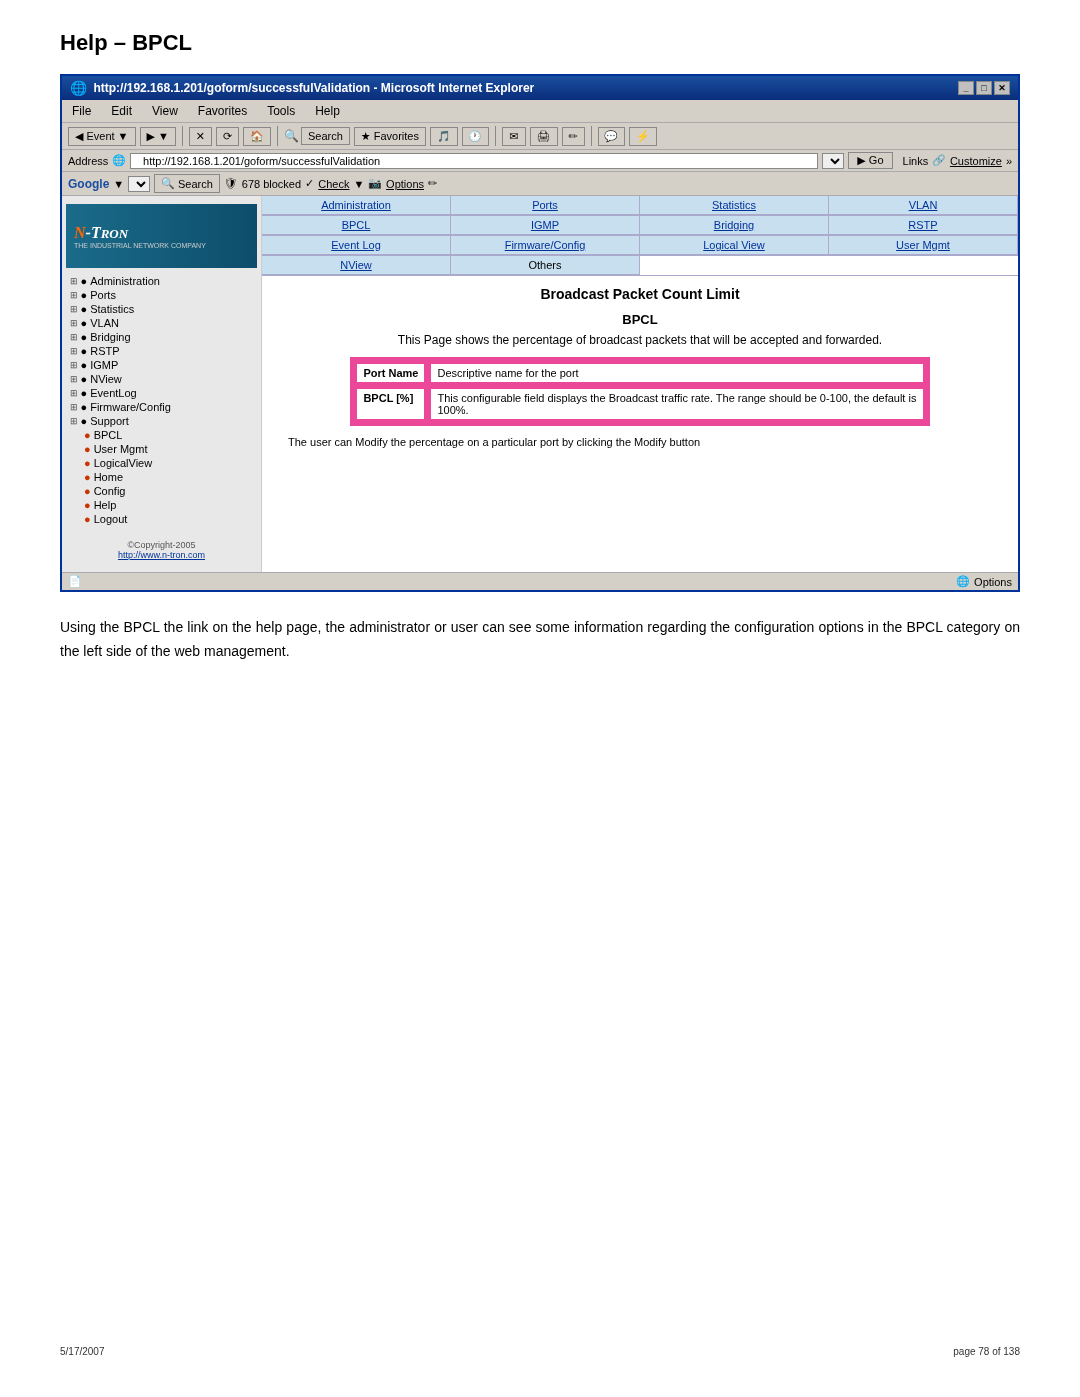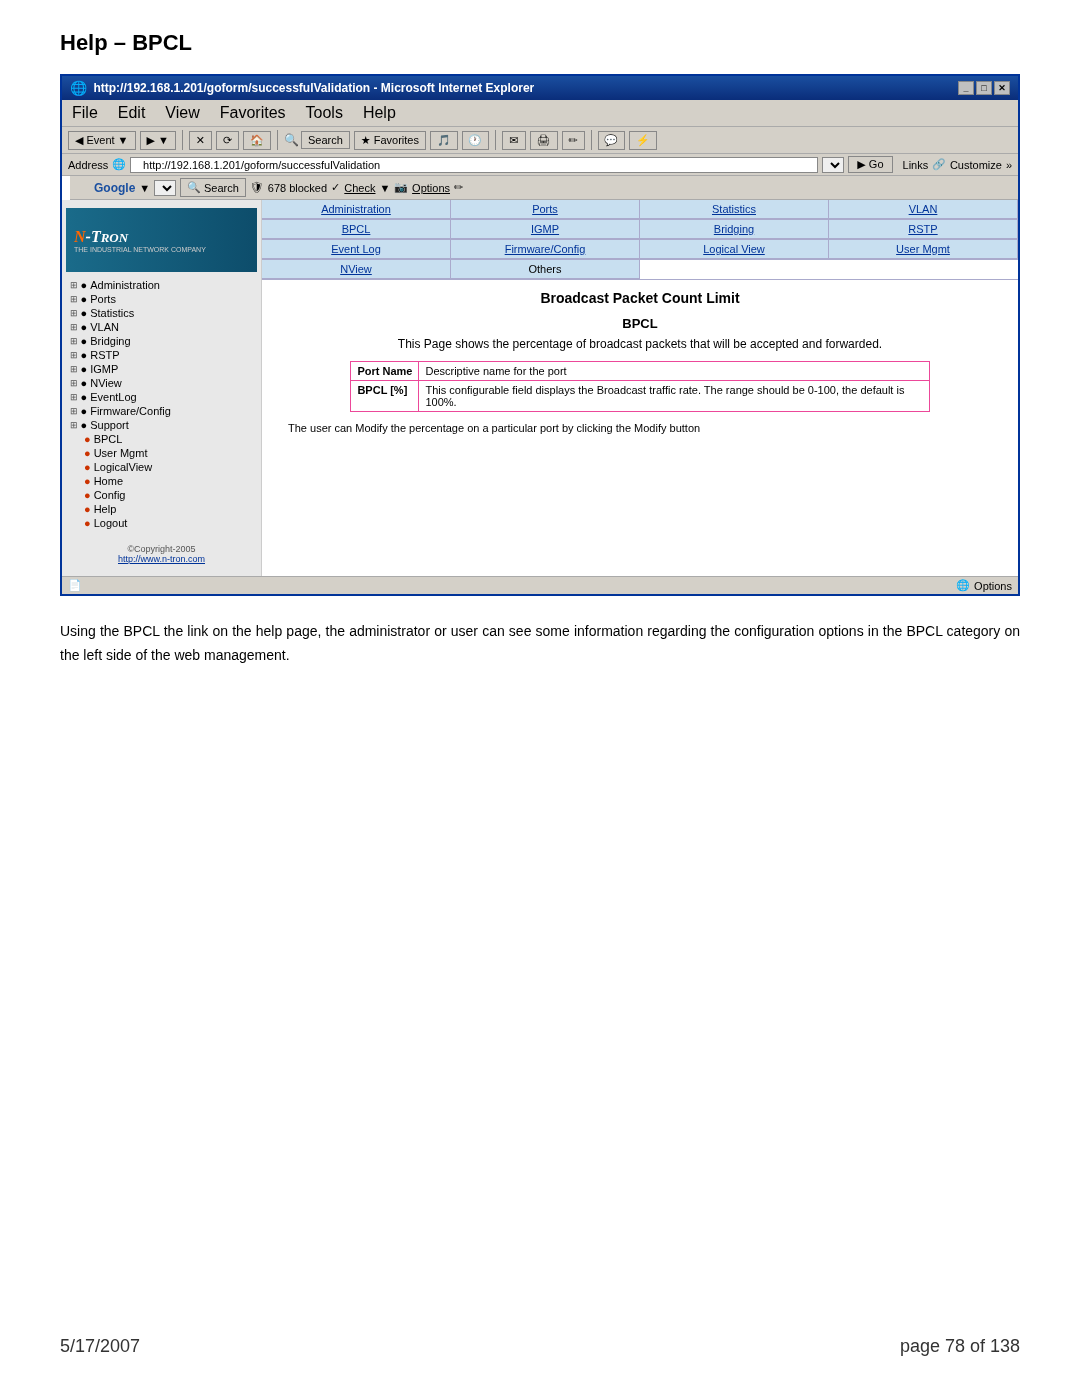--- a/index.html
+++ b/index.html
@@ -64,21 +64,21 @@
       color: #000;
     }
 
     
     .menu-bar {
       background: #d4d0c8;
       display: flex;
       align-items: center;
       padding: 2px 6px;
       gap: 12px;
-      font-size: 16px;
+      font-size: 12px;
       border-bottom: 1px solid #aaa;
     }
     .menu-item {
       cursor: pointer;
       padding: 2px 4px;
     }
 
     
     .toolbar {
       background: #d4d0c8;
@@ -138,25 +138,24 @@
       cursor: pointer;
       border: 1px solid #888;
       background: #d4d0c8;
     }
 
     
     .google-bar {
       background: #d4d0c8;
       display: flex;
       align-items: center;
-      padding: 2px 24px;
+      padding: 2px 6px;
       gap: 4px;
       border-bottom: 1px solid #aaa;
       font-size: 11px;
-      margin-left: 8px;
     }
     .google-logo {
       font-size: 12px;
       font-weight: bold;
       color: #1a4fa0;
     }
 
     
     .browser-content {
       display: flex;
@@ -258,21 +257,21 @@
       font-size: 12px;
       margin-bottom: 10px;
     }
     .info-table {
       border-collapse: collapse;
       width: 80%;
       margin: 0 auto 10px;
       font-size: 11px;
     }
     .info-table td {
-      border: 1px solid #ec4899;
+      border: 7px solid #ec4899;
       padding: 3px 6px;
       vertical-align: top;
     }
     .info-table td:first-child {
       font-weight: bold;
       white-space: nowrap;
     }
     .content-note {
       font-size: 11px;
       text-align: left;
@@ -307,21 +306,21 @@
       line-height: 1.7;
       text-align: justify;
     }
 
     
     .page-footer {
       margin-top: auto;
       padding-top: 40px;
       display: flex;
       justify-content: space-between;
-      font-size: 18px;
+      font-size: 10px;
       color: #333;
       position: absolute;
       bottom: 40px;
       left: 60px;
       right: 60px;
     }
 
     
     .nav-grid {
       display: grid;
@@ -428,21 +427,21 @@
     <span class="address-label">Address</span>
     <span>🌐</span>
     <input class="address-input" value="http://192.168.1.201/goform/successfulValidation" readonly="" style="">
     <select style="font-size:11px;border:1px solid #888;"></select>
     <button class="address-go-btn">
       <span>▶</span>
       <span>Go</span>
     </button>
     <span style="margin-left:6px;">Links</span>
     <span>🔗</span>
-    <span style="cursor:pointer;text-align:right;">Customize</span>
+    <span style="text-decoration:underline;cursor:pointer;text-align:right;">Customize</span>
     <span>»</span>
   </div>
 
   <div class="google-bar">
     <span class="google-logo">Google</span>
     <span>▼</span>
     <select style="font-size:11px;border:1px solid #888;"></select>
     <button class="toolbar-btn">
       <span>🔍</span>
       <span>Search</span>

